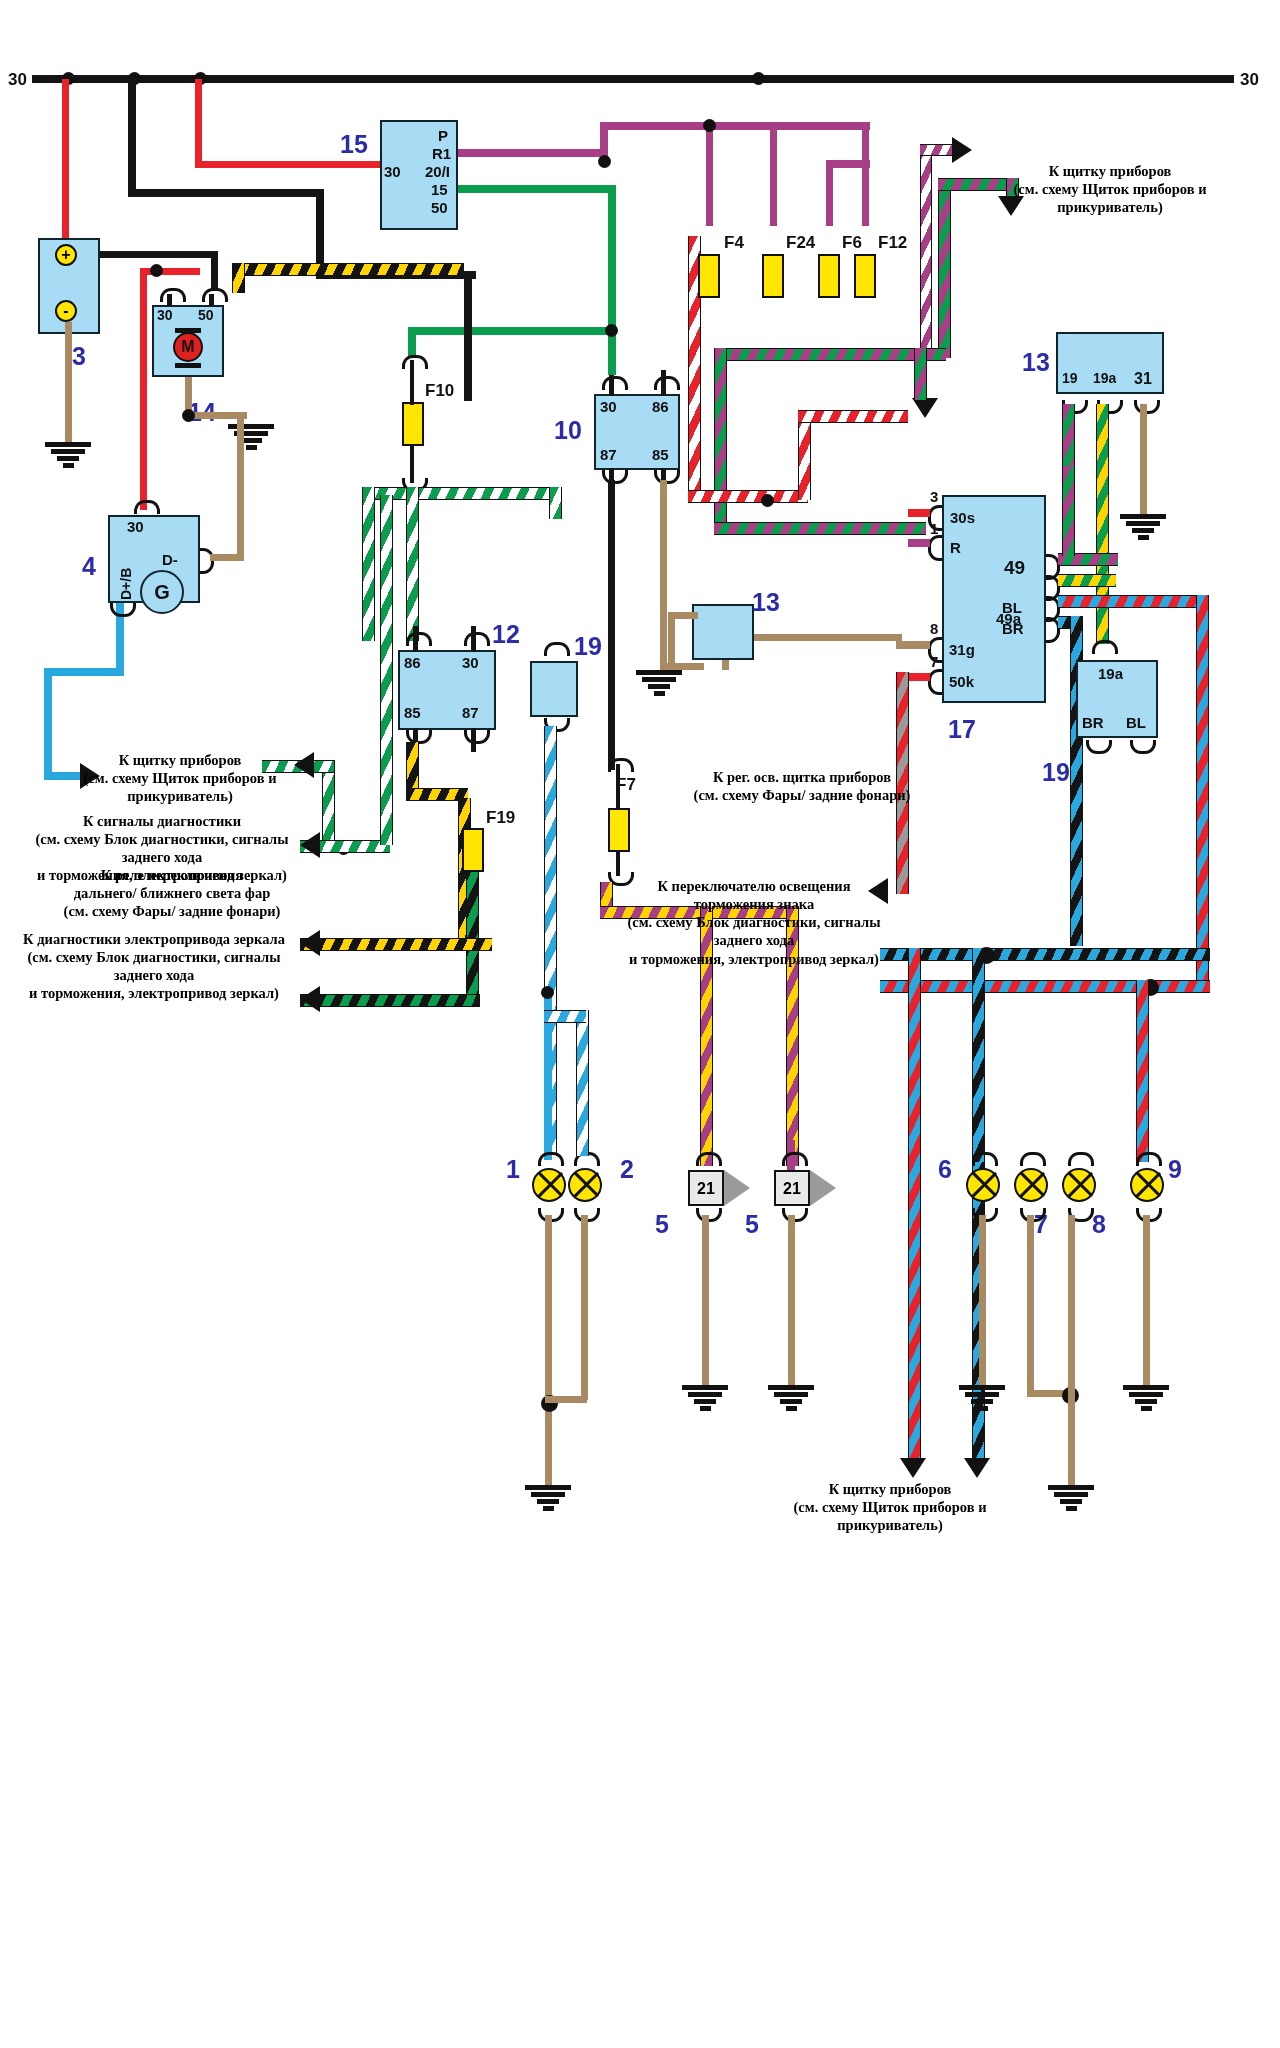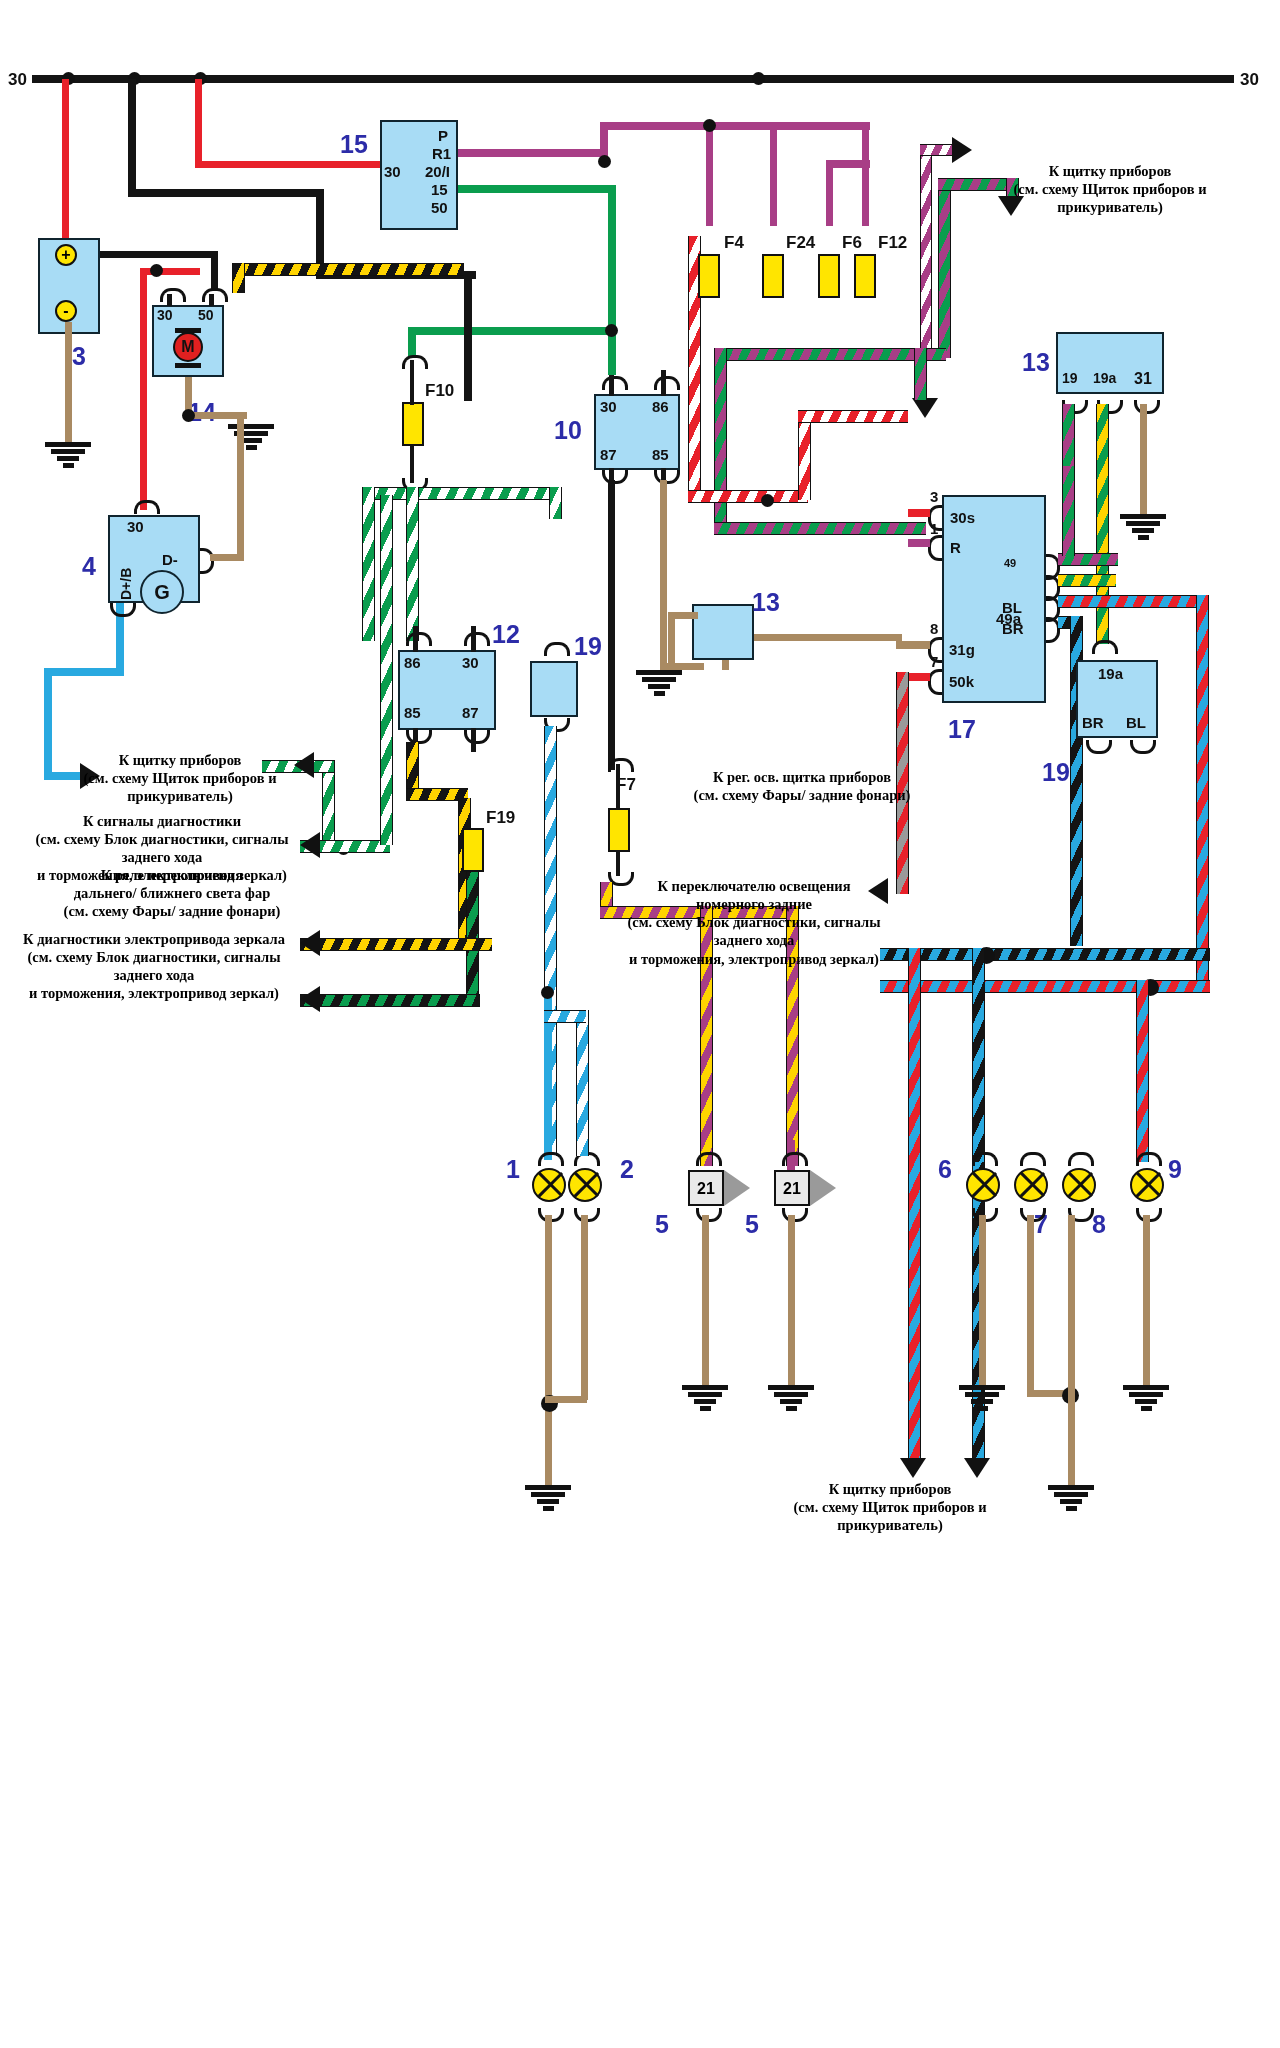--- a/index.html
+++ b/index.html
@@ -266,21 +266,21 @@
 
   <div class="term" style="left:930px;top:488px;font-size:15px;">3</div>
   <div class="blk-lbl" style="left:950px;top:509px;font-size:15px;">30s</div>
   <div class="term" style="left:930px;top:520px;font-size:15px;">1</div>
   <div class="blk-lbl" style="left:950px;top:539px;font-size:15px;">R</div>
   <div class="term" style="left:930px;top:620px;font-size:15px;">8</div>
   <div class="blk-lbl" style="left:949px;top:641px;font-size:15px;">31g</div>
   <div class="term" style="left:930px;top:653px;font-size:15px;">7</div>
   <div class="blk-lbl" style="left:949px;top:673px;font-size:15px;">50k</div>
 
-  <div class="blk-lbl" style="left:1004px;top:557px;font-size:11px;">49</div>
+  <div class="blk-lbl" style="left:1004px;top:557px;font-size:19px;">49</div>
   <div class="blk-lbl" style="left:996px;top:610px;font-size:15px;">49a</div>
   <div class="blk-lbl" style="left:1002px;top:599px;font-size:15px;">BL</div>
   <div class="blk-lbl" style="left:1002px;top:620px;font-size:15px;">BR</div>
 
   <div class="cupl" style="left:928px;top:505px;"></div>
   <div class="cupl" style="left:928px;top:535px;"></div>
   <div class="cupl" style="left:928px;top:637px;"></div>
   <div class="cupl" style="left:928px;top:669px;"></div>
   <div class="cupr" style="left:1046px;top:554px;"></div>
   <div class="cupr" style="left:1046px;top:575px;"></div>
@@ -595,21 +595,21 @@
     <div>и торможения, электропривод зеркал)</div>
   </div>
 
   <div class="note" style="left:662px;top:768px;width:280px;">
     <div>К рег. осв. щитка приборов</div>
     <div>(см. схему Фары/ задние фонари)</div>
   </div>
 
   <div class="note" style="left:604px;top:877px;width:300px;">
     <div>К переключателю освещения</div>
-    <div>номерного задние</div>
+    <div>торможения знака</div>
     <div>(см. схему Блок диагностики, сигналы заднего хода</div>
     <div>и торможения, электропривод зеркал)</div>
   </div>
 
   <div class="note" style="left:740px;top:1480px;width:300px;">
     <div>К щитку приборов</div>
     <div>(см. схему Щиток приборов и прикуриватель)</div>
   </div>
 
 </div>

